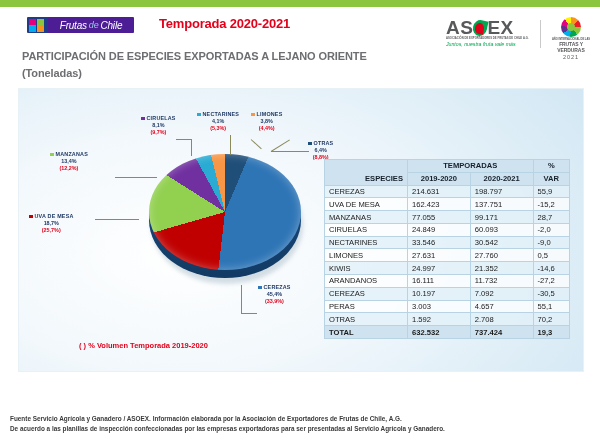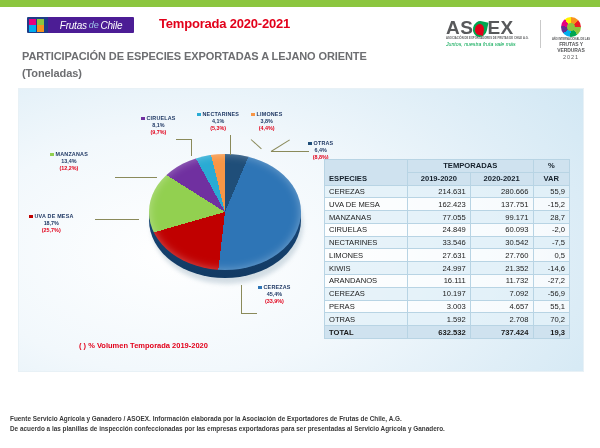--- a/index.html
+++ b/index.html
@@ -48,21 +48,21 @@
     margin-left:18px;
   }
 
   
   #asoex-logo{
     position:absolute;left:446px;top:18px;width:88px;height:32px;
   }
   #asoex-word{
     font-size:19px;font-weight:bold;color:#58595B;
     letter-spacing:0.5px;line-height:19px;
-    display:flex;align-items:flex-end;
+    display:flex;align-items:center;
   }
   #asoex-leaf{
     display:inline-block;width:14px;height:16px;position:relative;
     margin:0 0px;
   }
   #asoex-leaf .lf{
     position:absolute;inset:0;
     background:#00A650;
     border-radius:50% 0 50% 50%;
     transform:rotate(12deg);
@@ -178,23 +178,23 @@
     width:246px;border-collapse:collapse;
     font-size:7.6px;color:#1a1a1a;
   }
   #data-table th,#data-table td{
     border:1px solid #b8d4e4;padding:1.4px 4px;
     background:rgba(255,255,255,0.55);
   }
   #data-table thead th{
     background:#cfe2ef;font-weight:bold;text-align:center;color:#15202b;
   }
-  #data-table th.species-head{text-align:left;vertical-align:bottom;}
+  #data-table th.species-head{text-align:right;vertical-align:bottom;}
   #data-table tbody td:first-child{text-align:left;}
-  #data-table tbody td{text-align:right;}
+  #data-table tbody td{}
   #data-table tbody tr:nth-child(odd) td{background:rgba(226,240,248,0.75);}
   #data-table tbody tr:nth-child(even) td{background:rgba(255,255,255,0.72);}
   #data-table tbody tr.total-row td{
     background:#cfe2ef;font-weight:bold;
   }
 
   
   #source-note{
     position:absolute;left:10px;top:414px;width:580px;
     font-size:6.4px;color:#3a3a3a;line-height:9.5px;font-weight:bold;
@@ -320,21 +320,21 @@
       <tr>
         <th>2019-2020</th>
         <th>2020-2021</th>
         <th>VAR</th>
       </tr>
     </thead>
     <tbody id="table-body">
         <tr>
           <td>CEREZAS</td>
           <td>214.631</td>
-          <td>280.666</td>
+          <td>198.797</td>
           <td>55,9</td>
         </tr>
         <tr>
           <td>UVA DE MESA</td>
           <td>162.423</td>
           <td>137.751</td>
           <td>-15,2</td>
         </tr>
         <tr>
           <td>MANZANAS</td>
@@ -345,21 +345,21 @@
         <tr>
           <td>CIRUELAS</td>
           <td>24.849</td>
           <td>60.093</td>
           <td>-2,0</td>
         </tr>
         <tr>
           <td>NECTARINES</td>
           <td>33.546</td>
           <td>30.542</td>
-          <td>-7,5</td>
+          <td>-9,0</td>
         </tr>
         <tr>
           <td>LIMONES</td>
           <td>27.631</td>
           <td>27.760</td>
           <td>0,5</td>
         </tr>
         <tr>
           <td>KIWIS</td>
           <td>24.997</td>
@@ -369,21 +369,21 @@
         <tr>
           <td>ARANDANOS</td>
           <td>16.111</td>
           <td>11.732</td>
           <td>-27,2</td>
         </tr>
         <tr>
           <td>CEREZAS</td>
           <td>10.197</td>
           <td>7.092</td>
-          <td>-56,9</td>
+          <td>-30,5</td>
         </tr>
         <tr>
           <td>PERAS</td>
           <td>3.003</td>
           <td>4.657</td>
           <td>55,1</td>
         </tr>
         <tr>
           <td>OTRAS</td>
           <td>1.592</td>

